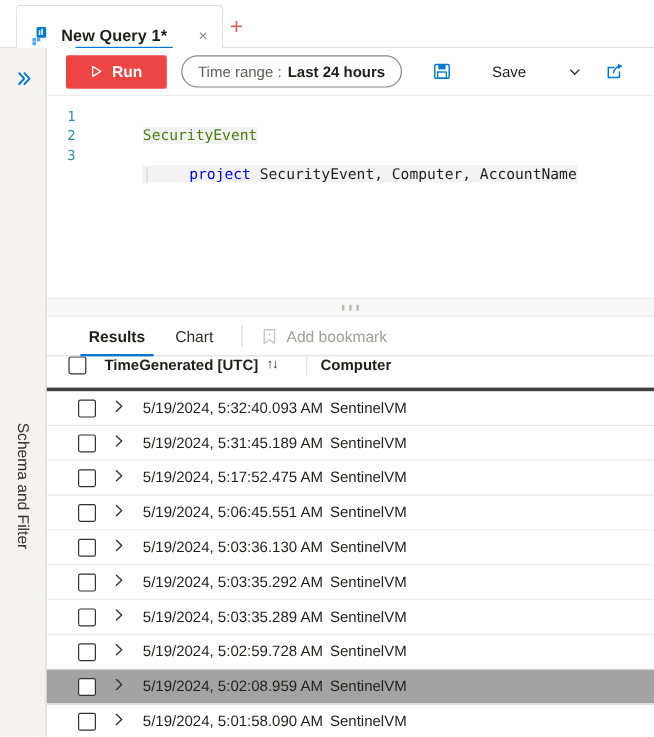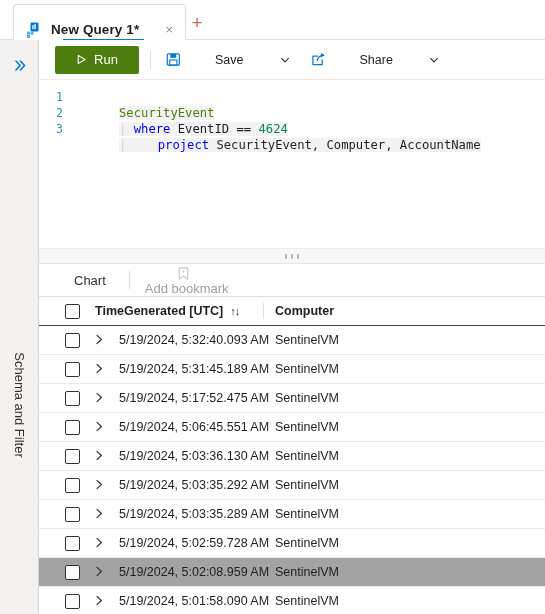--- a/index.html
+++ b/index.html
@@ -81,25 +81,26 @@
   .toolbar {
     position: absolute; left: 39px; top: 40px;
     width: 506px; height: 40px;
     background: #ffffff;
     border-bottom: 1px solid #edebe9;
     display: flex; align-items: center;
     padding-left: 16px;
   }
   .run-btn {
     height: 28px; min-width: 84px;
-    background: #4d7c0f; color: #ffffff;
+    background: #ef4444; color: #ffffff;
     border: none; border-radius: 2px;
     display: flex; align-items: center; justify-content: center;
     font-size: 13px; font-family: inherit;
     padding: 0 14px;
+    font-weight: bold;
   }
   .run-btn .play { margin-right: 7px; display: flex; }
   .timerange {
     margin-left: 12px; height: 27px;
     border: 1px solid #8a8886; border-radius: 14px;
     display: flex; align-items: center;
     padding: 0 13px; white-space: nowrap;
   }
   .tr-key { font-size: 12.5px; color: #605e5c; }
   .tr-val { font-size: 12.5px; color: #201f1e; font-weight: bold; margin-left: 5px; }
@@ -185,31 +186,30 @@
     content: ""; position: absolute;
     left: 2px; right: 2px; bottom: 0; height: 2px;
     background: #0078d4;
   }
   .res-sep {
     width: 1px; height: 18px; background: #e1dfdd; margin: 0 11px 0 7px;
   }
   .bookmark-btn {
     display: flex; align-items: center; height: 28px;
     padding: 0 4px;
-    flex-direction: column;
   }
   .bookmark-btn .ic { display: flex; margin-right: 7px; }
   .bookmark-btn .lbl { font-size: 13px; color: #a19f9d; }
 
   
   .grid-head {
-    display: flex; align-items: center;
+    display: flex; align-items: flex-start;
     height: 29px;
-    border-bottom: 1px solid #404040;
-    padding-left: 26px;
+    border-bottom: 3px solid #404040;
+    padding-left: 18px;
   }
   .cell-chk { width: 30px; flex: none; display: flex; align-items: center; }
   .chk {
     width: 15px; height: 15px;
     border: 1px solid #323130; border-radius: 2px;
     background: #ffffff;
   }
   .cell-exp { width: 24px; flex: none; display: flex; align-items: center; color: #323130; }
   .col-time { width: 168px; flex: none; display: flex; align-items: center; }
   .col-comp { width: 140px; flex: none; display: flex; align-items: center; }
@@ -264,20 +264,24 @@
   <div class="toolbar">
     <div class="run-btn">
       <span class="play">
         <svg width="11" height="11" viewBox="0 0 11 11">
           <path d="M2.2 1.4 L9 5.5 L2.2 9.6 Z" fill="none" stroke="#ffffff" stroke-width="1.1" stroke-linejoin="round"></path>
         </svg>
       </span>
       <span>Run</span>
     </div>
 
+    <div class="timerange">
+      <span class="tr-key">Time range :</span>
+      <span class="tr-val">Last 24 hours</span>
+    </div>
 
     <div class="tb-sep"></div>
 
     <div class="tb-btn">
       <span class="ic">
         <svg width="15" height="15" viewBox="0 0 15 15">
           <rect x="1.3" y="1.8" width="12" height="11.4" rx="1" fill="none" stroke="#0078d4" stroke-width="1.2"></rect>
           <rect x="4.3" y="1.8" width="6" height="4" fill="#0078d4"></rect>
           <rect x="3.7" y="8" width="7.2" height="5.2" fill="none" stroke="#0078d4" stroke-width="1.1"></rect>
         </svg>
@@ -308,39 +312,42 @@
   </div>
 
   <div class="editor">
     <div style="height:9px"></div>
 
     <div class="code-line">
       <span class="ln">1</span><span class="hl"><span class="k-table">SecurityEvent</span></span>
     </div>
 
     <div class="code-line">
-      <span class="ln">2</span><span class="hl"><span class="indent-guide">|</span> <span class="k-op">where</span> <span class="k-ident">EventID</span> <span class="k-eq">==</span> <span class="k-num">4624</span></span>
+      <span class="ln">2</span>
     </div>
 
     <div class="code-line">
       <span class="ln">3</span><span class="hl"><span class="indent-guide">|</span> <span class="k-func">project</span> <span class="k-ident">SecurityEvent, Computer, AccountName</span></span>
     </div>
   </div>
 
   <div class="splitter">
     <div class="grip">
       <i></i>
         <i></i>
         <i></i>
     </div>
   </div>
 
   <div class="results">
 
     <div class="res-tabs">
+      <div class="res-tab active">
+        <span>Results</span>
+      </div>
       <div class="res-tab">
         <span>Chart</span>
       </div>
       <div class="res-sep"></div>
       <div class="bookmark-btn">
         <span class="ic">
           <svg width="15" height="15" viewBox="0 0 15 15">
             <path d="M3.2 1.8 H11.8 V13.2 L7.5 9.9 L3.2 13.2 Z" fill="none" stroke="#c8c6c4" stroke-width="1.15" stroke-linejoin="round"></path>
             <path d="M7.5 4 L8.3 5.8 L7.5 7.2 L6.7 5.8 Z" fill="#c8c6c4"></path>
           </svg>

